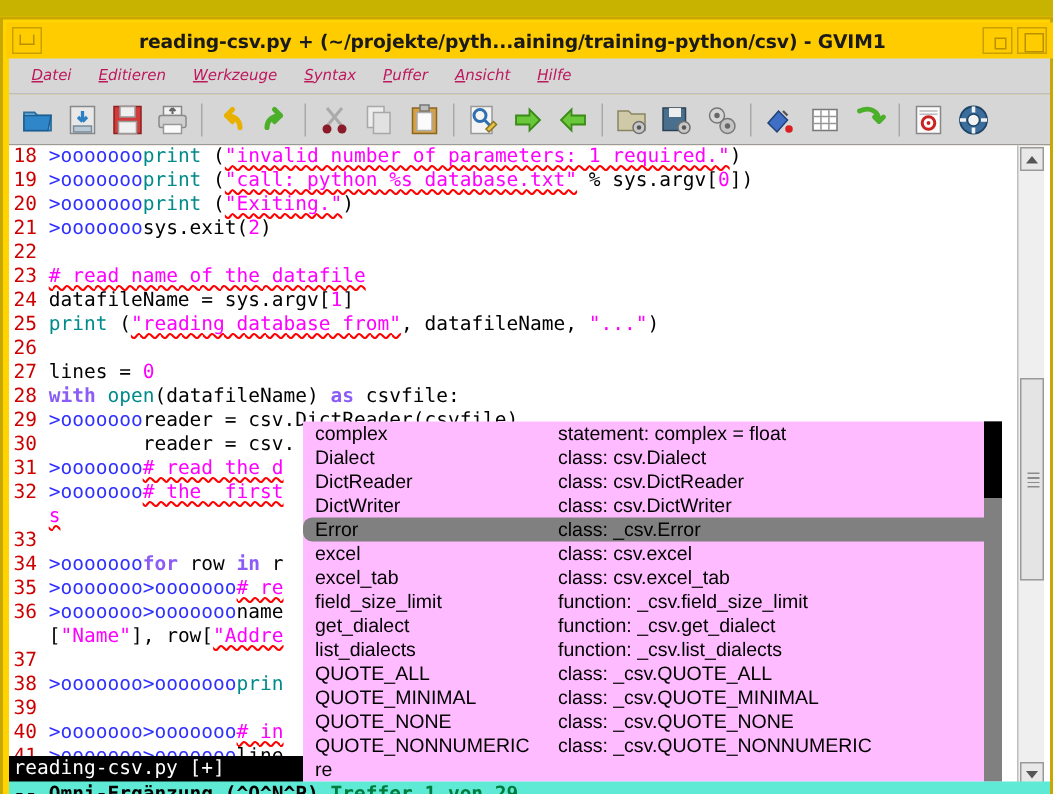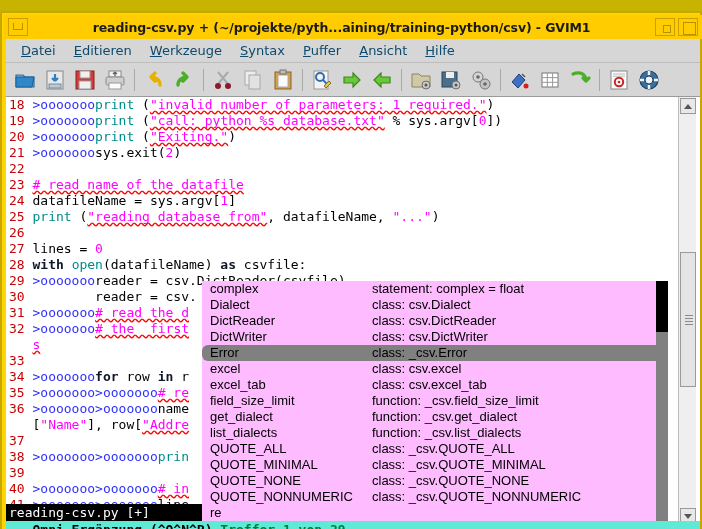--- a/index.html
+++ b/index.html
@@ -70,26 +70,27 @@
   #menubar {
     position: absolute;
     left: 4px; top: 26px;
     width: 694px; height: 24px;
     background: #d6d6d6;
     display: flex; align-items: center;
     padding-left: 6px;
     border-bottom: 1px solid #bdbdbd;
   }
   .menu-item {
-    font-size: 13px;
-    color: #0c4a6e;
+    font-size: 10px;
+    color: #be185d;
     padding: 2px 9px;
     font-family: "DejaVu Sans", sans-serif;
     white-space: nowrap;
     cursor: default;
+    font-style: italic;
   }
   .menu-item .acc { text-decoration: underline; }
 
   
   #toolbar {
     position: absolute;
     left: 4px; top: 50px;
     width: 694px; height: 34px;
     background: #d6d6d6;
     display: flex; align-items: center;
@@ -129,21 +130,21 @@
     font-size: 13px;
     line-height: 16px;
   }
   .line {
     height: 16px;
     white-space: pre;
     padding-left: 3px;
   }
   .lnum   { color: #cc0000; }
   .ind    { color: #3030ff; }
-  .kwb    { color: #0f172a; font-weight: bold; }
+  .kwb    { color: #8b5cf6; font-weight: bold; }
   .str    { color: #ff00ff; }
   .com    { color: #ff00ff; }
   .fn     { color: #008b8b; }
   .num    { color: #ff00ff; }
   .plain  { color: #000000; }
   .sp     { text-decoration: underline wavy #ff0000; text-decoration-skip-ink: none; }
 
   
   #popup {
     position: absolute;

